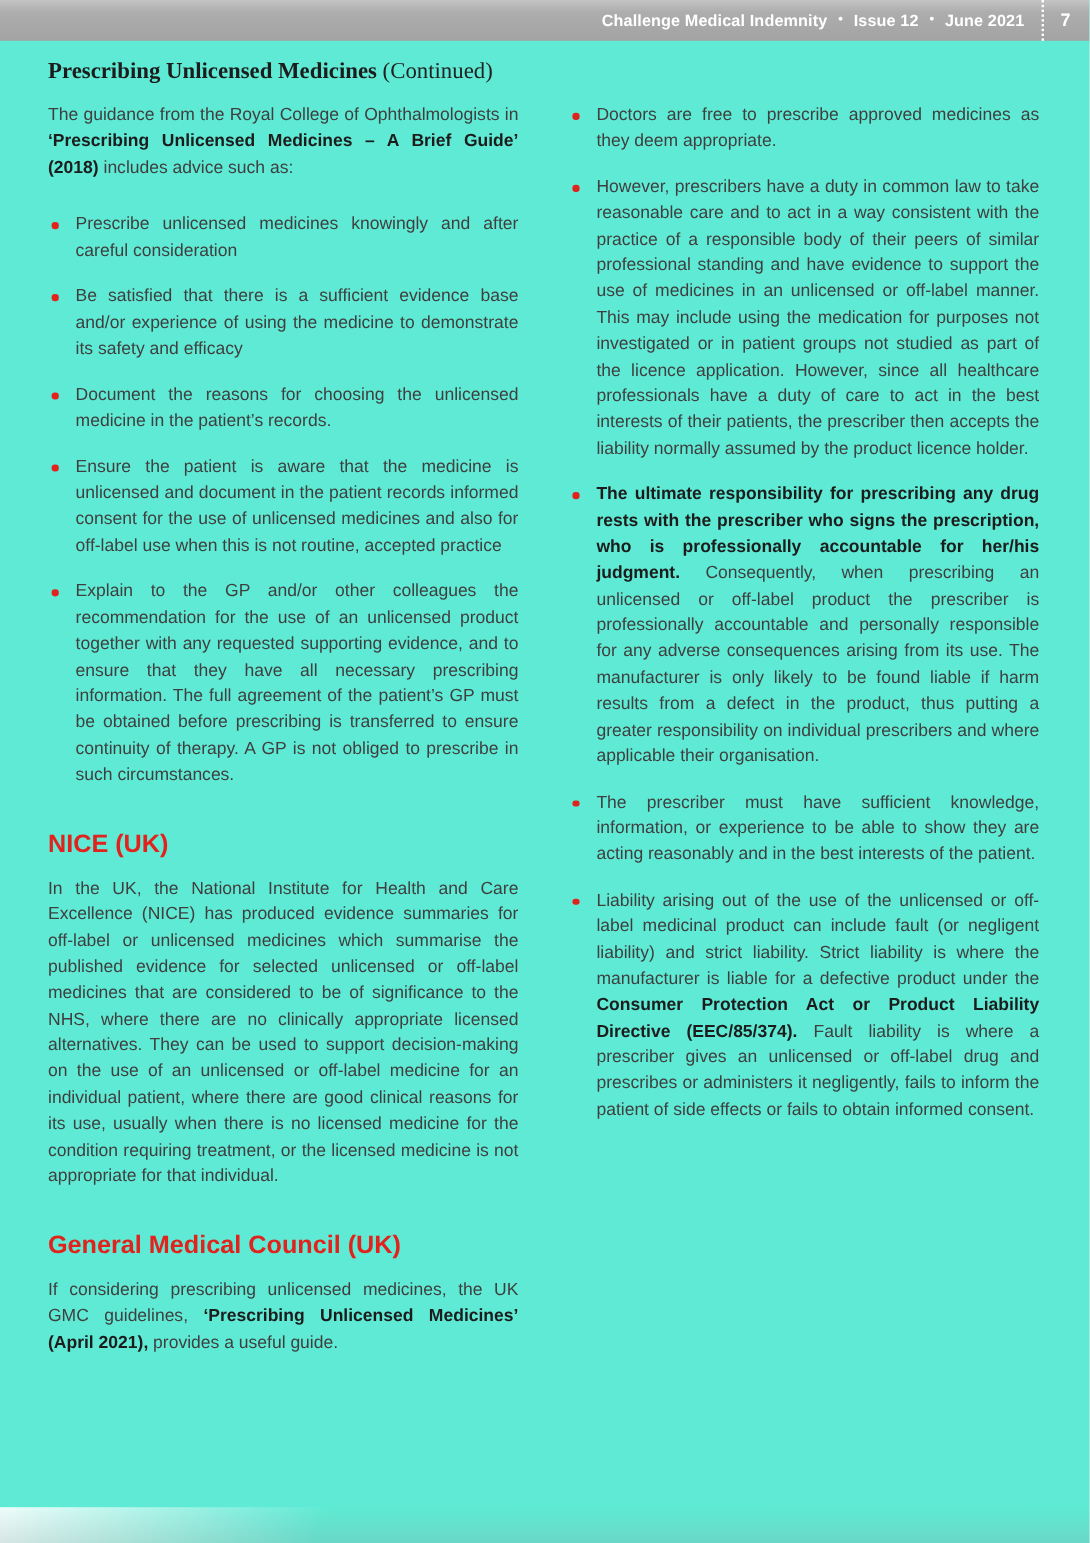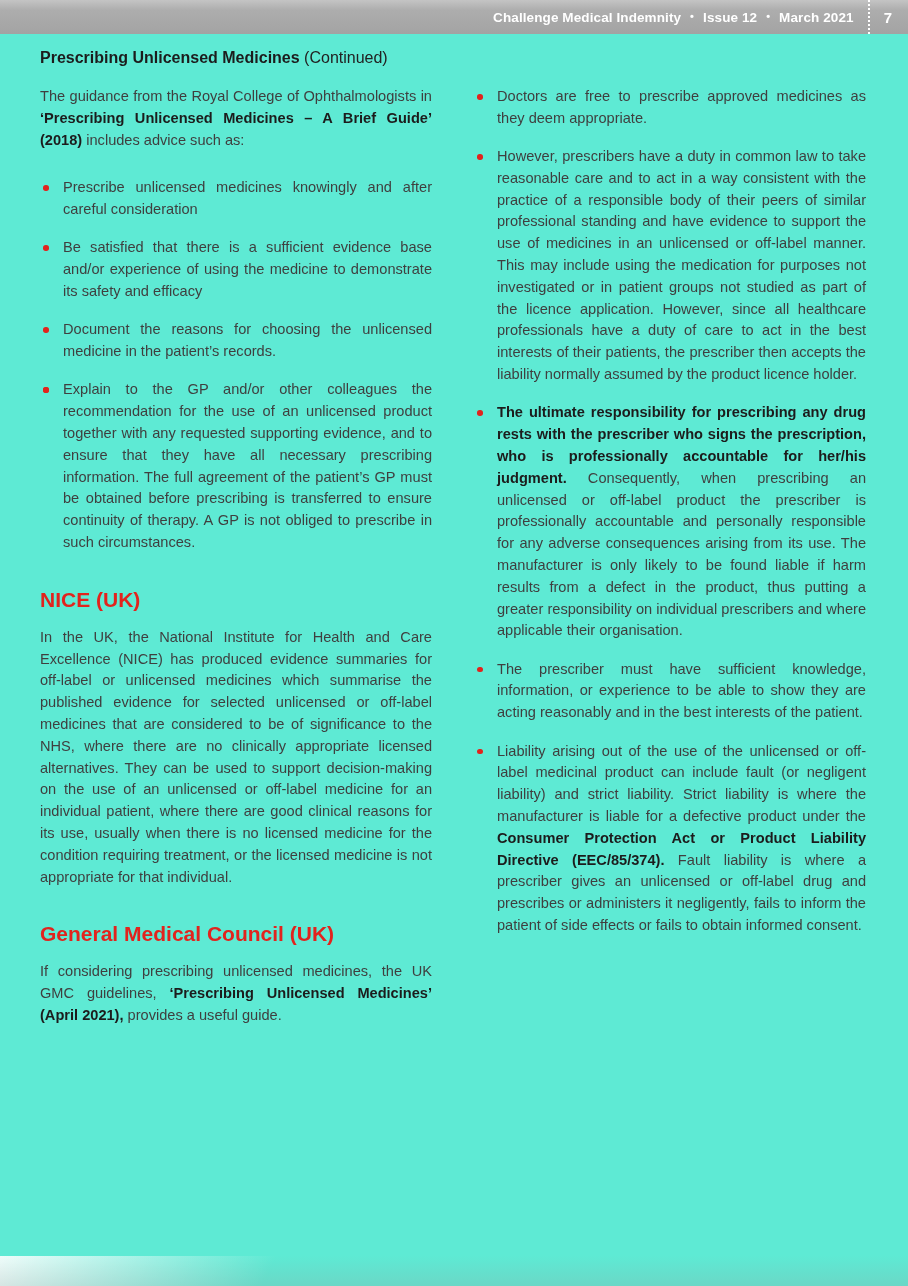--- a/index.html
+++ b/index.html
@@ -43,22 +43,23 @@
     color: #ffffff;
     font-weight: bold;
     font-size: 15px;
     padding: 0 16px 0 14px;
   }
   
   .continued {
     position: absolute;
     top: 49px;
     left: 40px;
-    font-size: 16px;
+    font-size: 19px;
     color: #222222;
+    font-family: Liberation Serif, serif;
   }
   .continued .b { font-weight: bold; }
   
   .columns {
     position: absolute;
     top: 86px;
     left: 40px;
     right: 42px;
     display: flex;
     gap: 42px;
@@ -115,40 +116,40 @@
 <body>
 
 <div class="page">
 
   <header class="topbar">
     <div class="topbar-text">
       <span>Challenge Medical Indemnity</span>
       <span class="sep-dot">•</span>
       <span>Issue 12</span>
       <span class="sep-dot">•</span>
-      <span>March 2021</span>
+      <span>June 2021</span>
     </div>
     <span class="dotted-divider"></span>
     <span class="page-num">7</span>
   </header>
 
   <div class="continued">
     <span class="b">Prescribing Unlicensed Medicines</span>
     <span>(Continued)</span>
   </div>
 
   <main class="columns">
 
     <section class="col">
       <p class="para"><span>The guidance from the Royal College of Ophthalmologists in </span><span class="b">‘Prescribing Unlicensed Medicines – A Brief Guide’ (2018)</span><span> includes advice such as:</span></p>
       <ul class="bullets">
           <li><span class="bullet-dot"></span><span><span>Prescribe unlicensed medicines knowingly and after careful consideration</span></span></li>
           <li><span class="bullet-dot"></span><span><span>Be satisfied that there is a sufficient evidence base and/or experience of using the medicine to demonstrate its safety and efficacy</span></span></li>
           <li><span class="bullet-dot"></span><span><span>Document the reasons for choosing the unlicensed medicine in the patient’s records.</span></span></li>
-          <li><span class="bullet-dot"></span></li>
+          <li><span class="bullet-dot"></span><span><span>Ensure the patient is aware that the medicine is unlicensed and document in the patient records informed consent for the use of unlicensed medicines and also for off-label use when this is not routine, accepted practice</span></span></li>
           <li><span class="bullet-dot"></span><span><span>Explain to the GP and/or other colleagues the recommendation for the use of an unlicensed product together with any requested supporting evidence, and to ensure that they have all necessary prescribing information. The full agreement of the patient’s GP must be obtained before prescribing is transferred to ensure continuity of therapy. A GP is not obliged to prescribe in such circumstances.</span></span></li>
         </ul>
       <h2 class="heading section-heading">NICE (UK)</h2>
       <p class="para">In the UK, the National Institute for Health and Care Excellence (NICE) has produced evidence summaries for off-label or unlicensed medicines which summarise the published evidence for selected unlicensed or off-label medicines that are considered to be of significance to the NHS, where there are no clinically appropriate licensed alternatives. They can be used to support decision-making on the use of an unlicensed or off-label medicine for an individual patient, where there are good clinical reasons for its use, usually when there is no licensed medicine for the condition requiring treatment, or the licensed medicine is not appropriate for that individual.</p>
       <h2 class="heading section-heading">General Medical Council (UK)</h2>
       <p class="para"><span>If considering prescribing unlicensed medicines, the UK GMC guidelines, </span><span class="b">‘Prescribing Unlicensed Medicines’ (April 2021),</span><span> provides a useful guide.</span></p>
     </section>
 
     <section class="col">
       <ul class="bullets">

